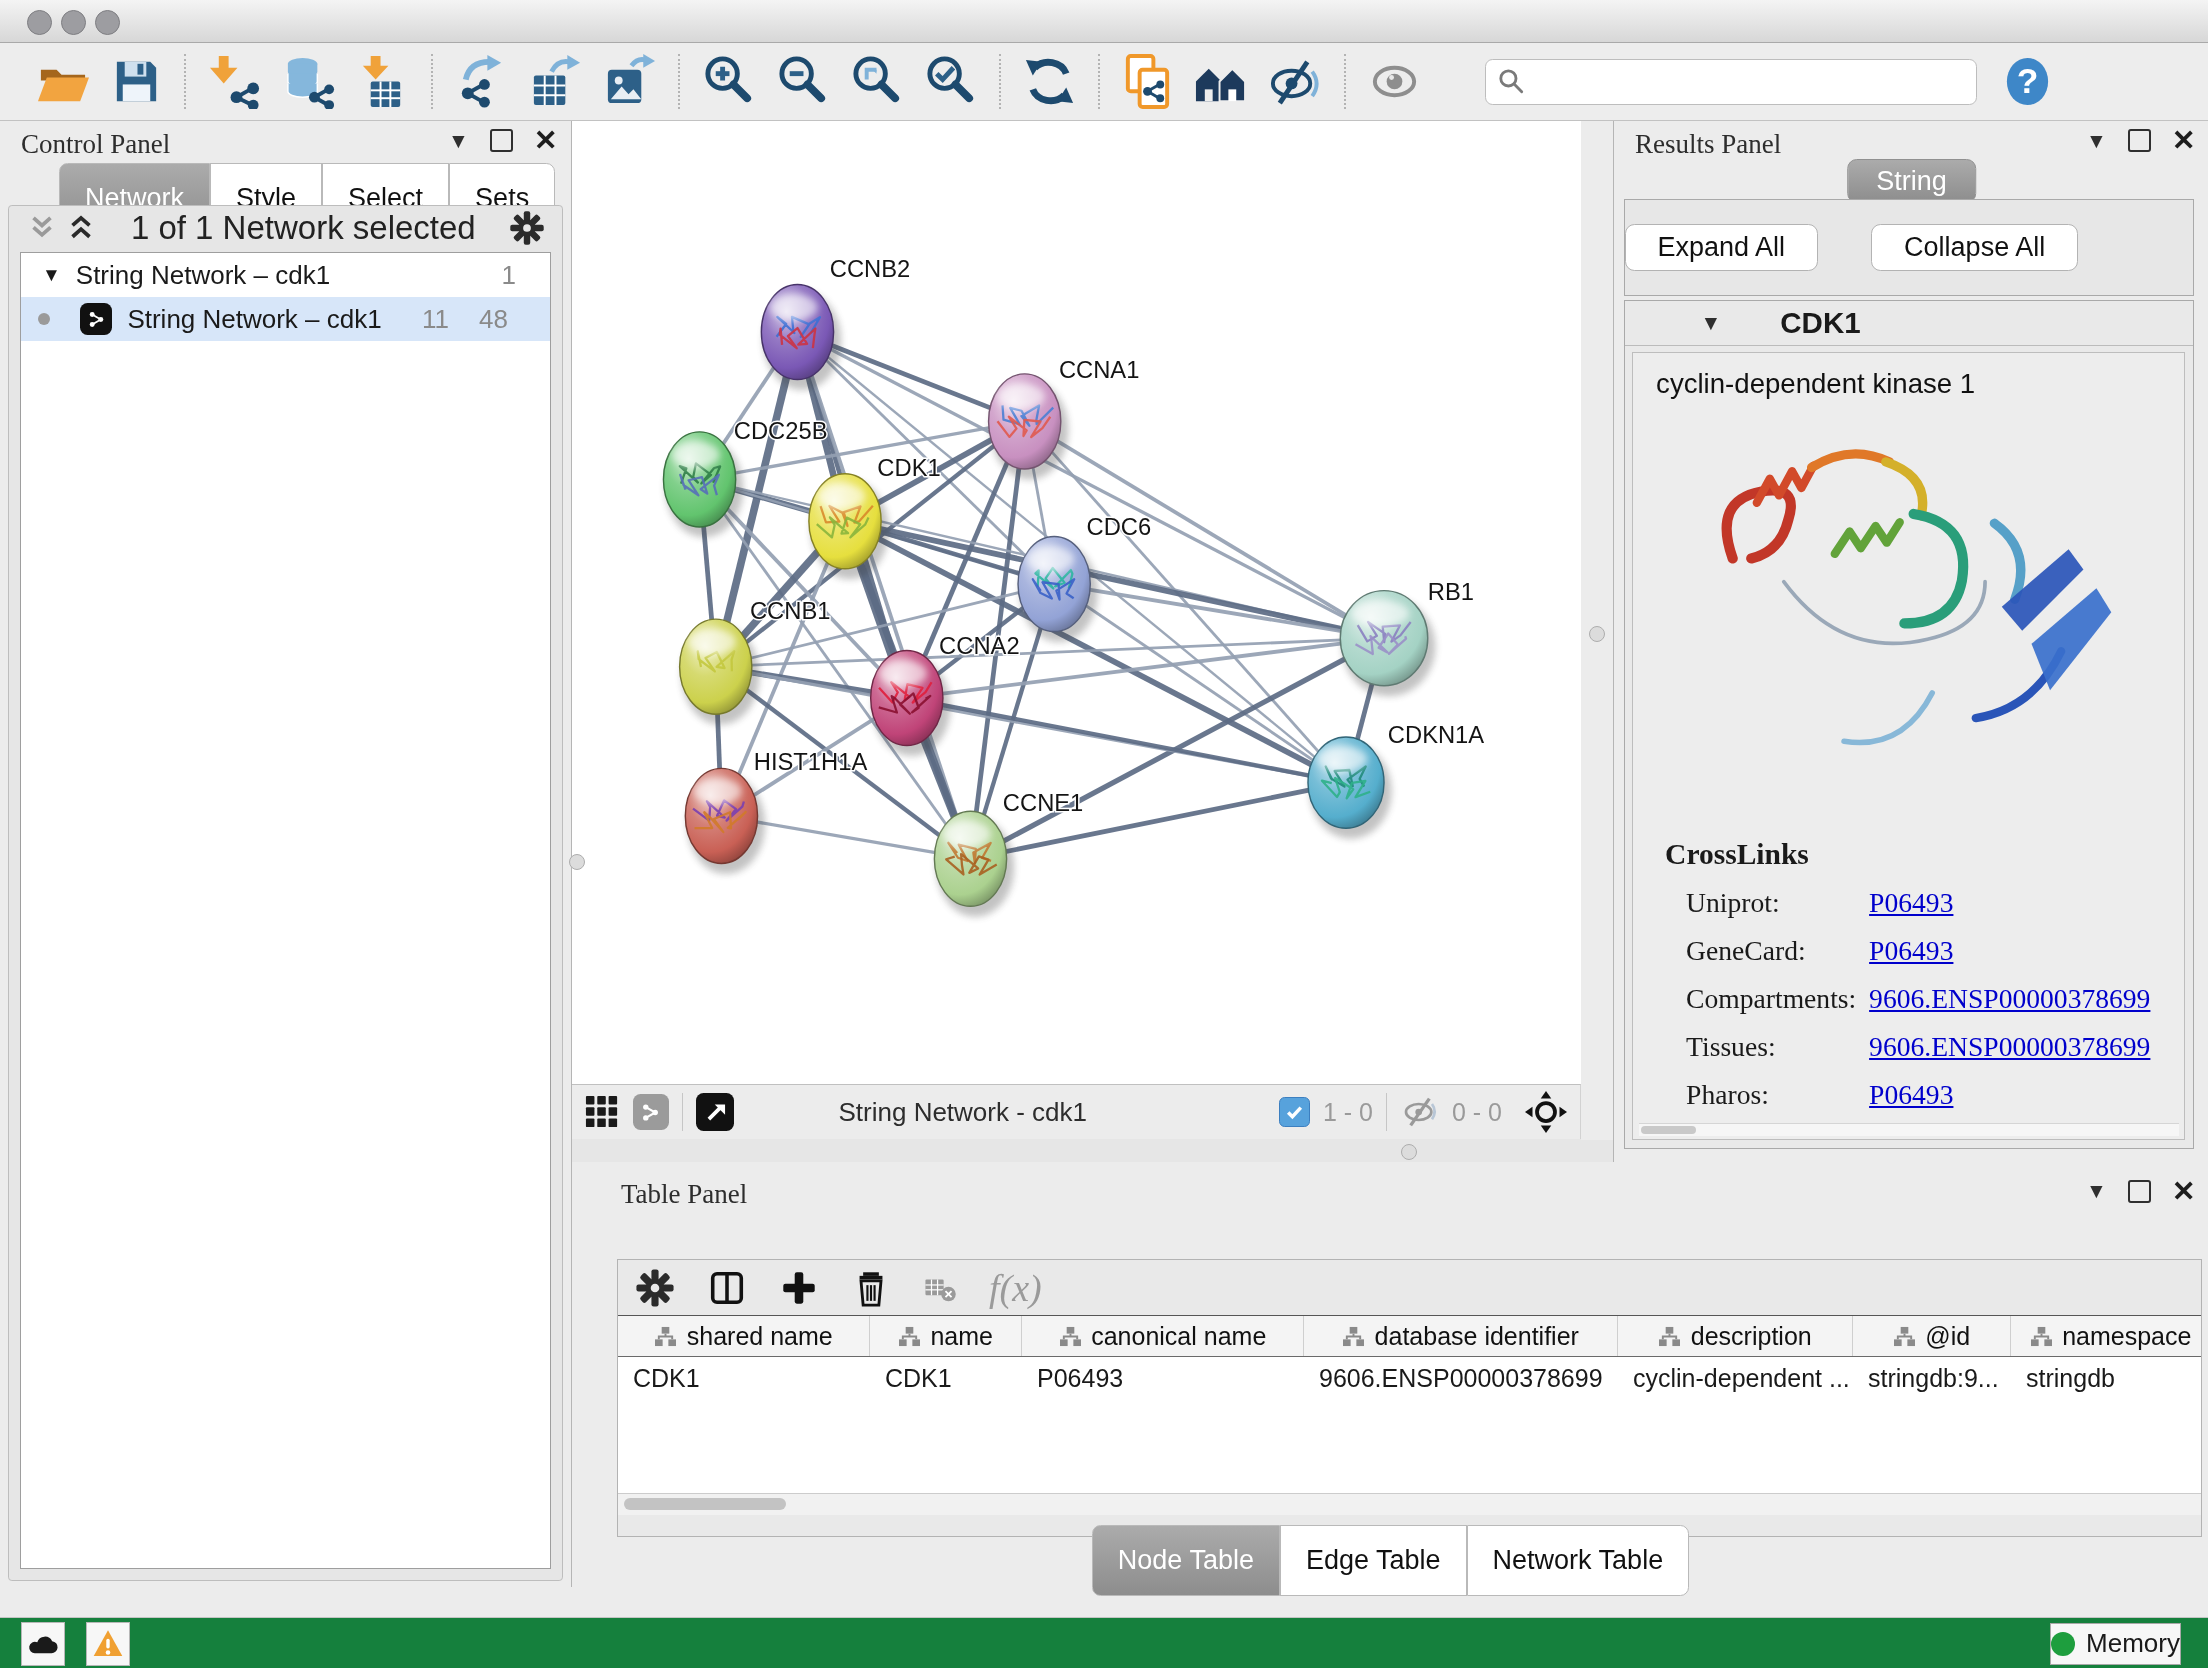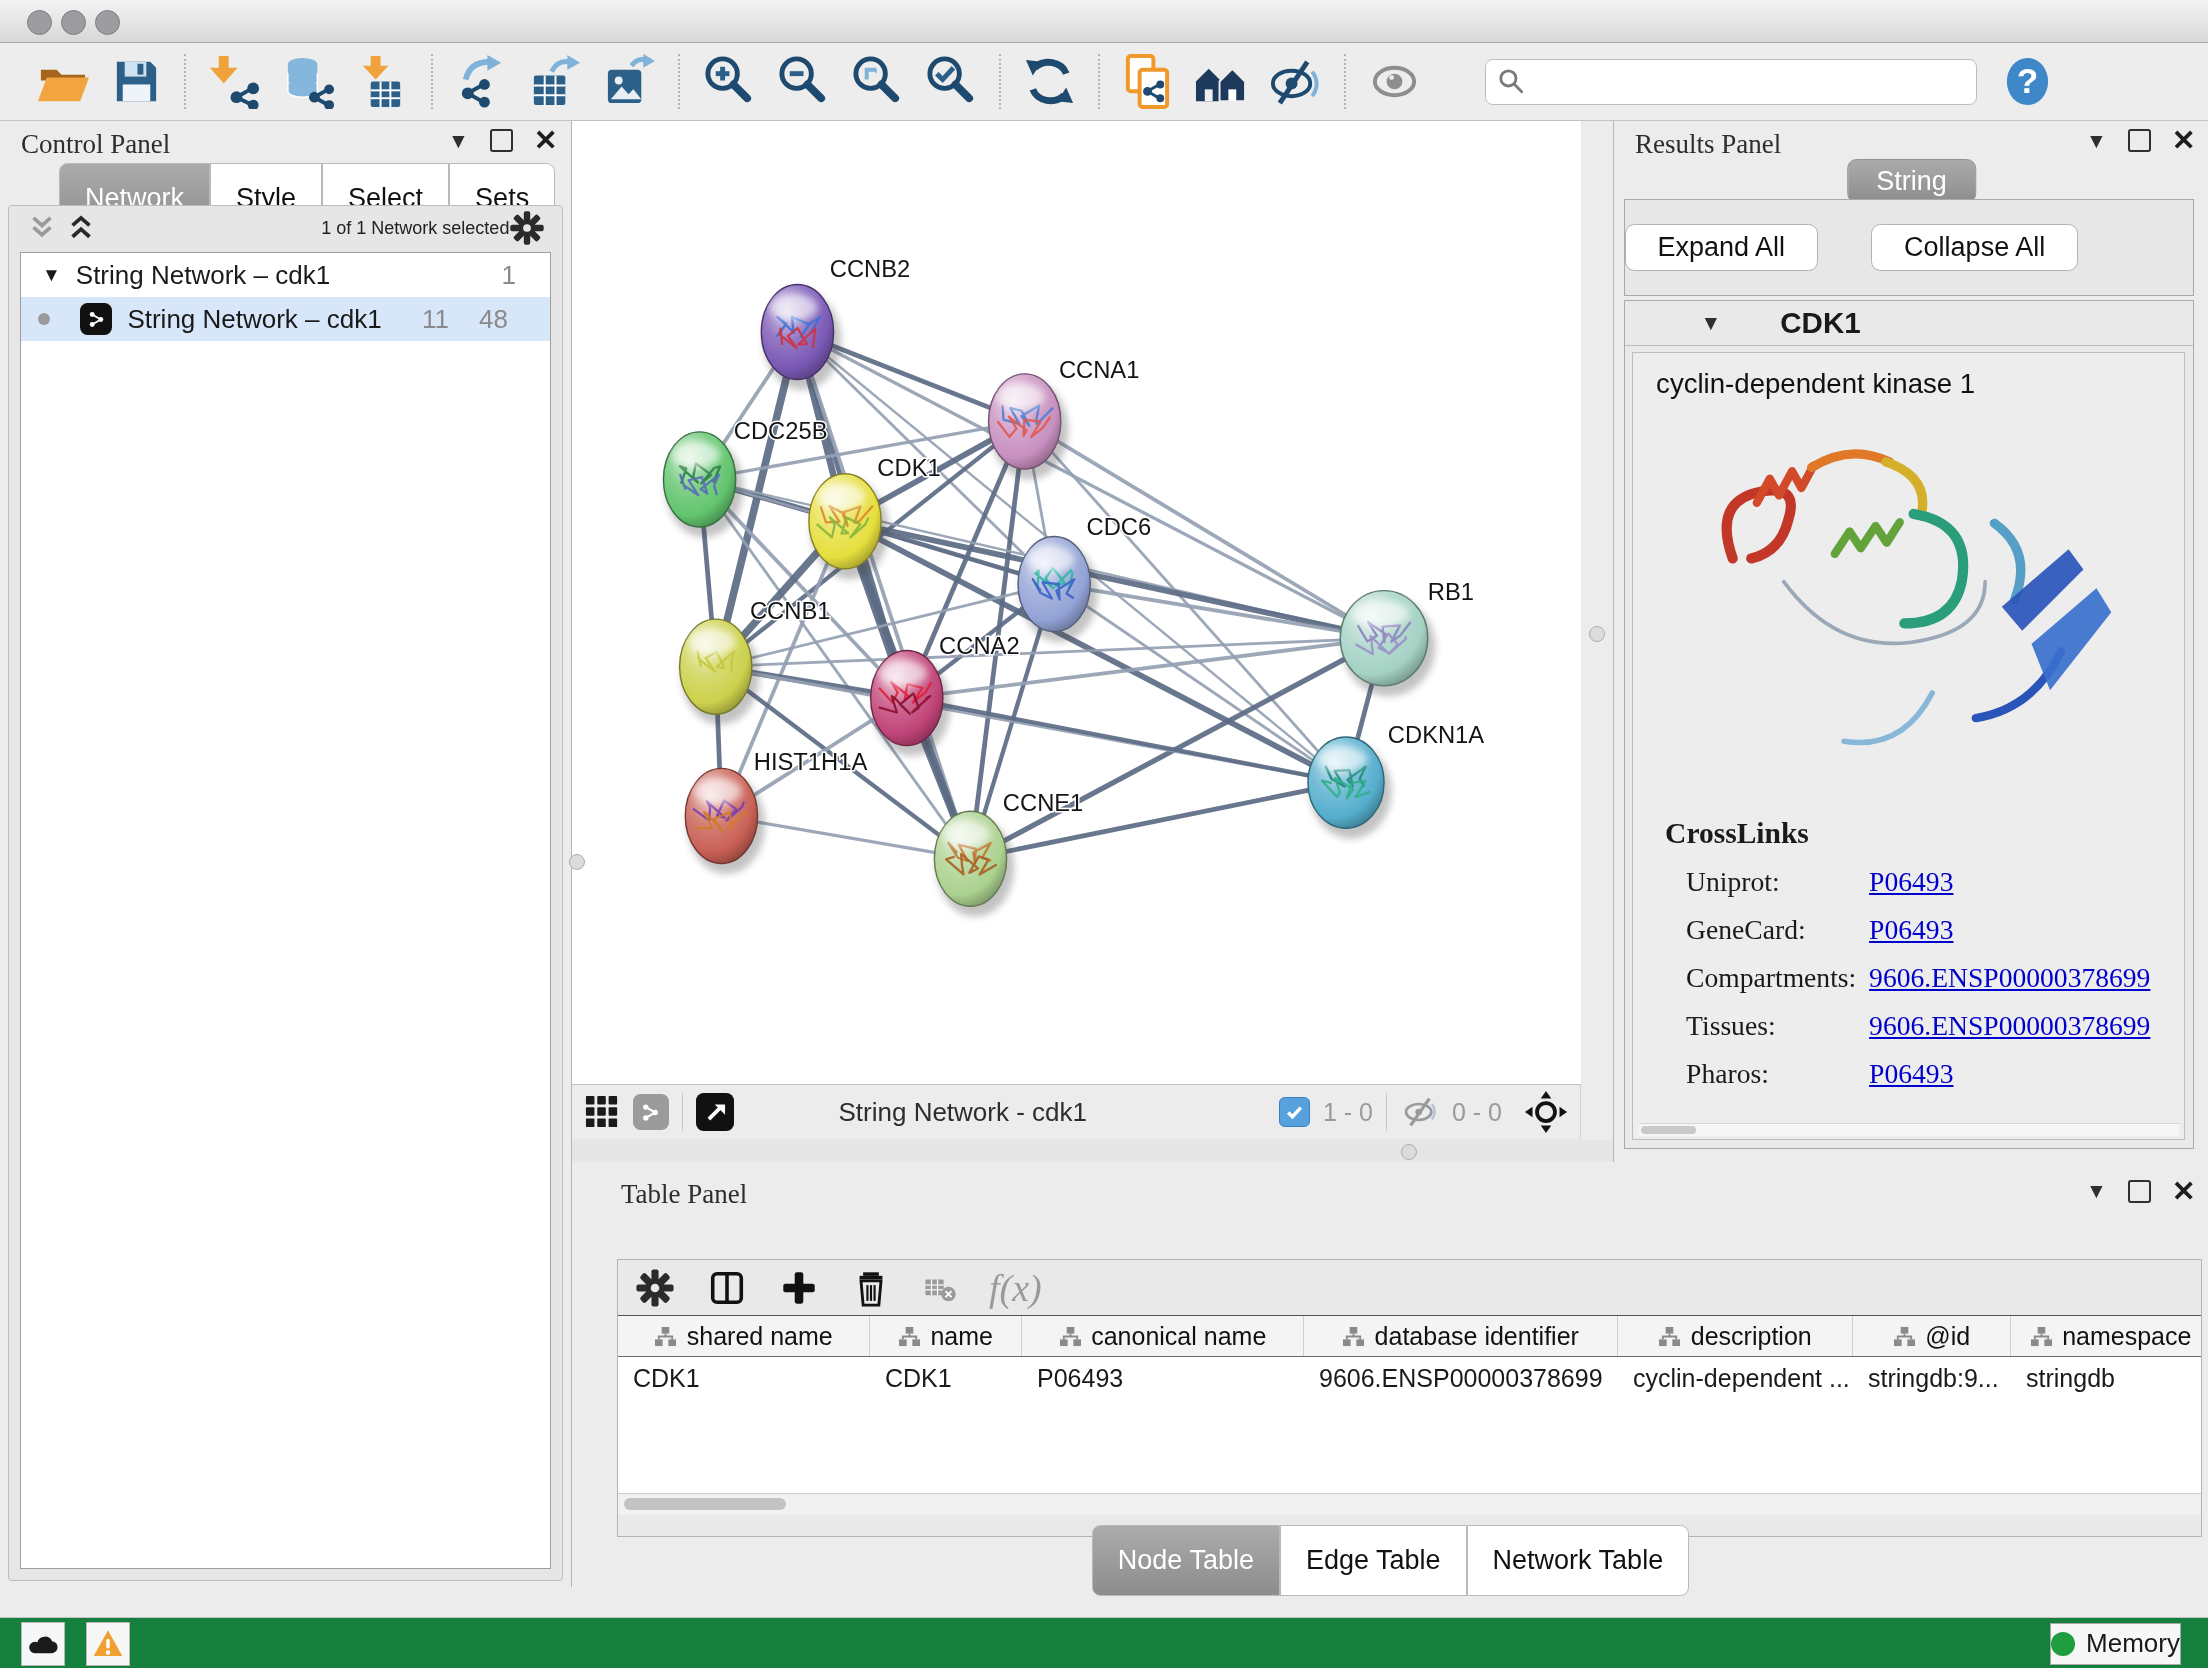--- a/index.html
+++ b/index.html
@@ -32,21 +32,21 @@
   .tab.first{border-radius:8.6px 0 0 8.6px;}
   .tab.last{border-radius:0 8.6px 8.6px 0;}
   .tab.active{background:linear-gradient(#ababab,#8d8d8d);color:#fff;}
   
   #controlPanel{position:absolute;left:0;top:121px;width:571px;height:1466px;background:#ececec;
     border-right:1px solid #b5b5b5;}
   #cpTabs{position:absolute;left:59px;top:42px;}
   .cpbox{position:absolute;left:7.6px;right:7.6px;top:84px;bottom:5.7px;background:#e6e6e6;
     border:1.9px solid #bdbdbd;border-radius:3.8px;}
   .cpboxhead{position:absolute;left:0;right:0;top:0;height:44px;display:flex;align-items:center;}
-  .cpboxhead .mid{flex:1;text-align:right;font-size:18px;color:#222;}
+  .cpboxhead .mid{flex:1;text-align:center;font-size:33px;color:#222;}
   .whitelist{position:absolute;left:11.4px;right:11.4px;top:46px;bottom:11.4px;background:#fff;
     border:1.9px solid #9e9e9e;overflow:hidden;}
   .treerow{height:44px;display:flex;align-items:center;font-size:26px;position:relative;}
   .treerow .cnt{color:#8a8a8a;}
   .rowsel{background:#d7e6f9;}
   .dotgray{width:12.4px;height:12.4px;border-radius:50%;background:#9a9a9a;}
   .appicon{width:32px;height:32px;border-radius:7.6px;background:#111;display:flex;
     align-items:center;justify-content:center;}
   
   #canvas{position:absolute;left:572px;top:121px;width:1009px;height:963px;background:#fff;
@@ -71,21 +71,21 @@
   .rbox1{position:absolute;left:9.5px;right:15px;top:78px;height:95px;background:#e7e7e7;
     border:1.9px solid #a9a9a9;display:flex;align-items:center;justify-content:flex-start;gap:53px;}
   .rbtn{background:#fff;border:1.9px solid #b3b3b3;border-radius:9.5px;font-size:27px;padding:6.7px 32px;color:#111;}
   .rbox2{position:absolute;left:9.5px;right:15px;top:179px;bottom:13.3px;border:1.9px solid #a9a9a9;background:#e9e9e9;}
   .rbox2head{height:44px;display:flex;align-items:center;border-bottom:1px solid #bbb;}
   .rbox2head .tri{margin-left:76px;}
   .entryname{font-size:29.5px;font-weight:700;margin-left:59px;}
   .rbody{position:absolute;left:7.6px;right:7.6px;top:51px;bottom:7.6px;background:#ededed;border:1px solid #bdbdbd;}
   .rdesc{font-size:27.6px;padding:15px 0 0 23px;color:#111;}
   .protein{display:block;margin:9.5px auto 0 auto;}
-  .xlinks{font-family:"Liberation Serif",serif;margin-top:8px;}
+  .xlinks{font-family:"Liberation Serif",serif;margin-top:29px;}
   .xlt{font-size:29.5px;font-weight:700;margin-left:32px;}
   .xrow{display:flex;margin:16px 0 0 53px;font-size:27.6px;}
   .xrow .xl{width:183px;color:#1a1a1a;flex:0 0 auto;}
   .xrow a{color:#0000cc;text-decoration:underline;}
   .rscroll{position:absolute;left:5.7px;right:5.7px;bottom:2.9px;height:12.4px;background:#f6f6f6;border-top:1px solid #d5d5d5;}
   .rthumb{position:absolute;left:1.9px;top:1.9px;width:55px;height:8.6px;border-radius:4.8px;background:#c9c9c9;}
   
   #tablePanel{position:absolute;left:572px;top:1162px;width:1637px;height:455px;background:#ececec;}
   .tpbox{position:absolute;left:45px;top:97px;width:1585px;height:278px;border:1.9px solid #b3b3b3;
     background:#e9e9e9;box-sizing:border-box;}

